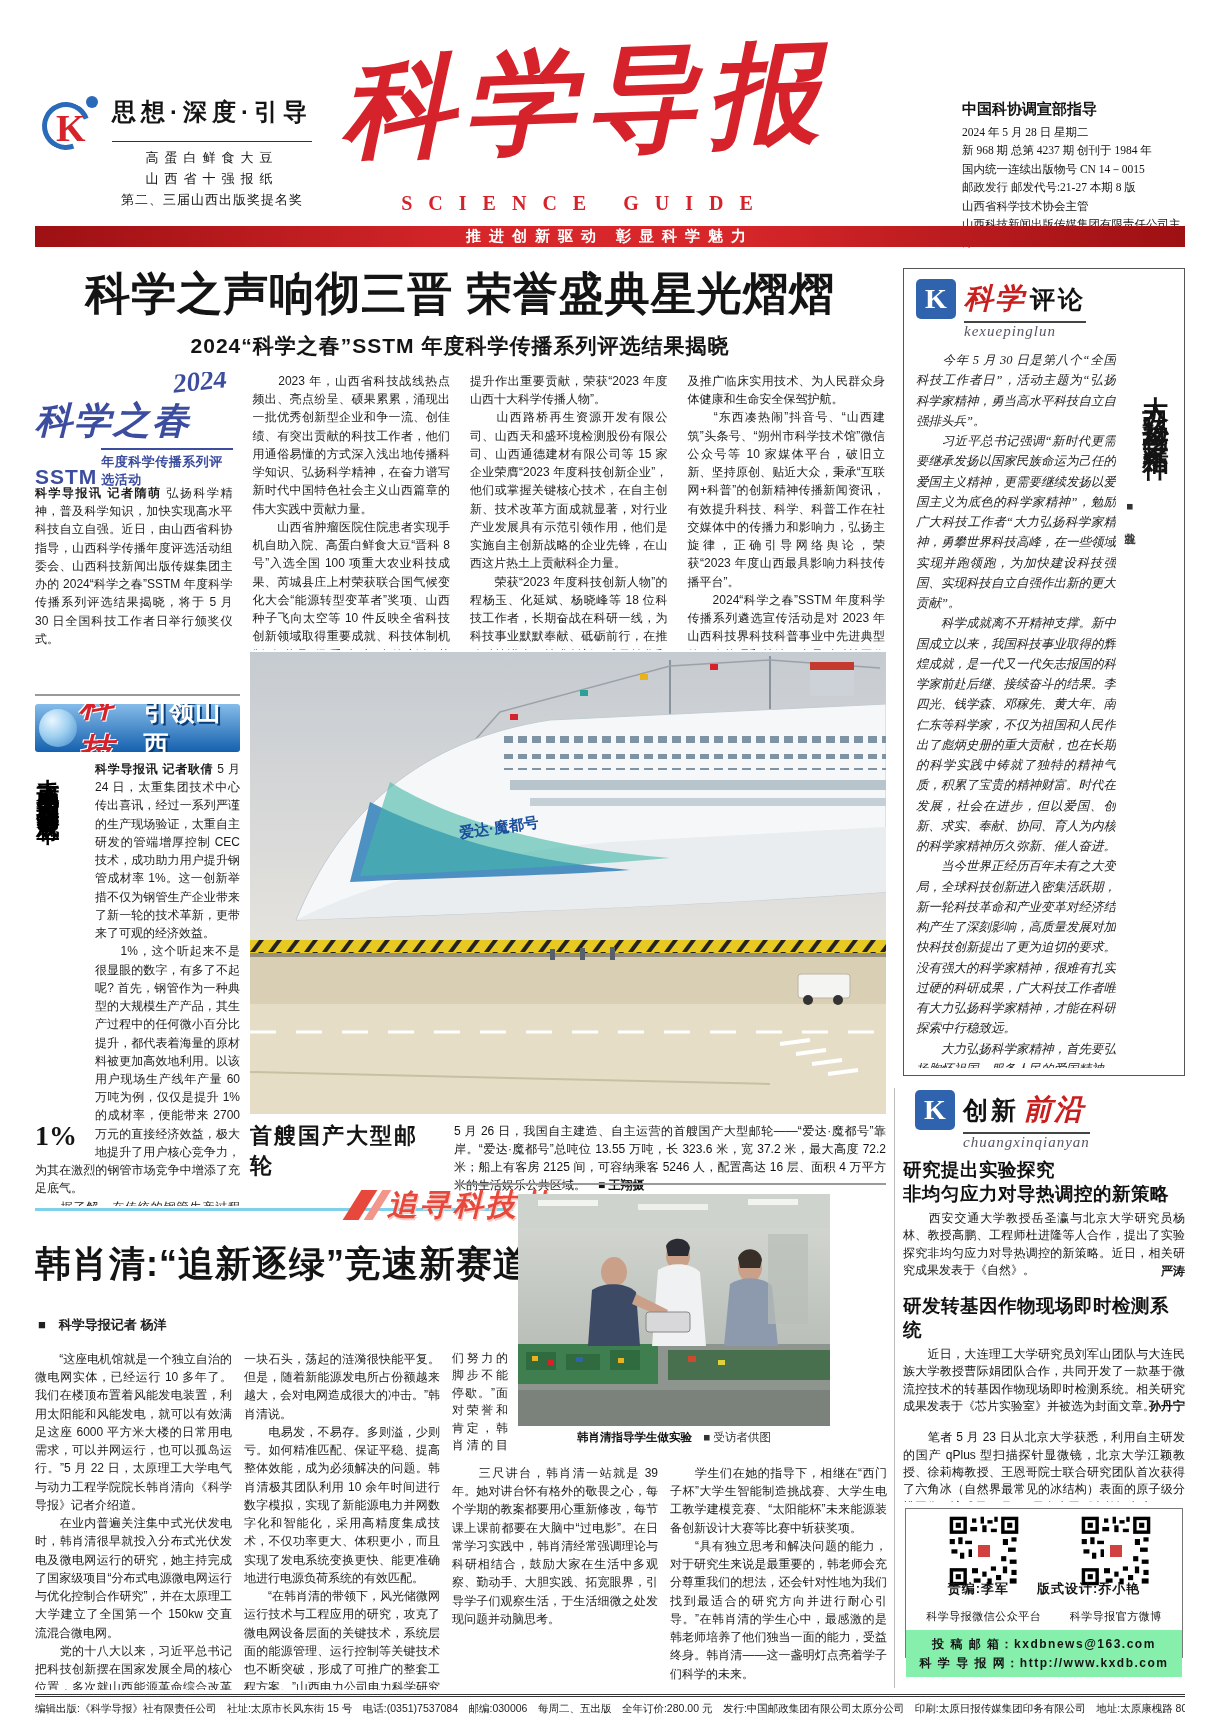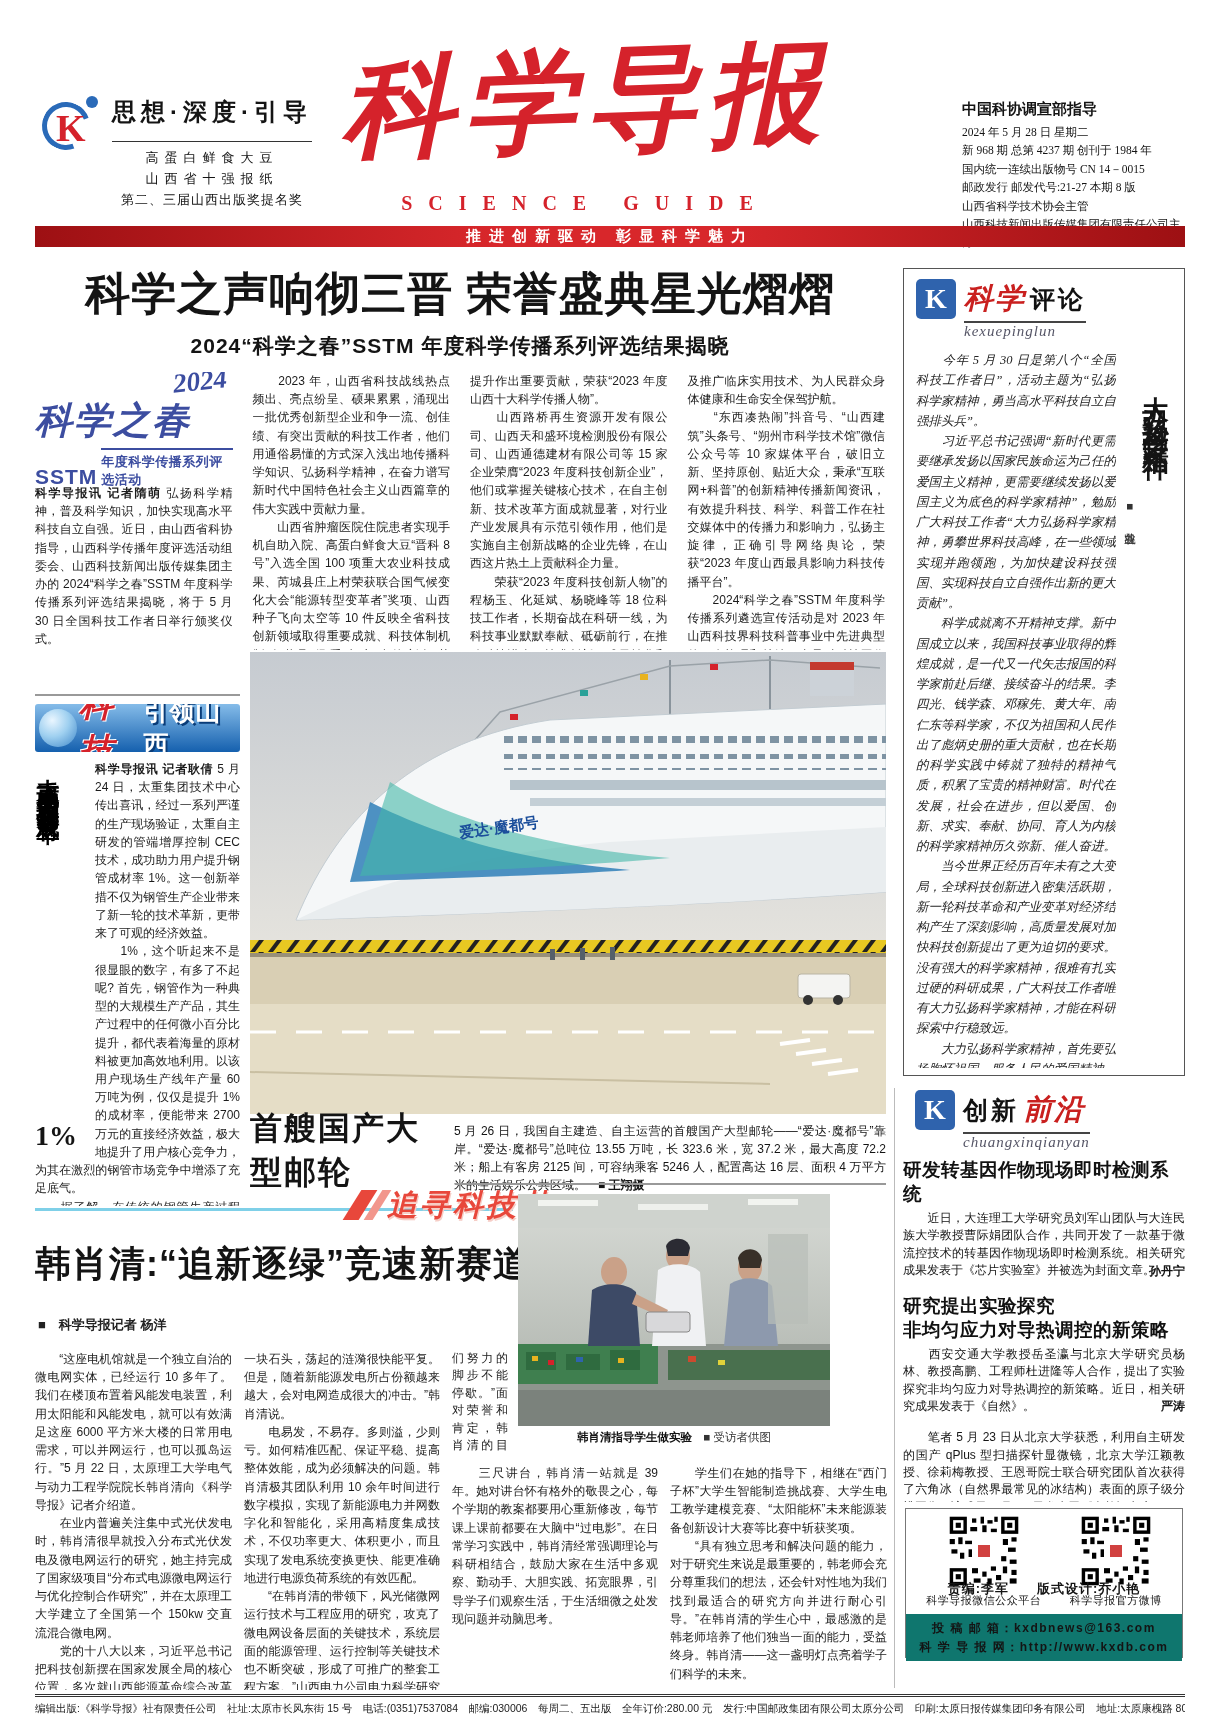--- a/index.html
+++ b/index.html
@@ -36,21 +36,21 @@
 
 .tech-banner{background:linear-gradient(180deg,#85bce9,#1560ae);border-radius:3px;display:flex;align-items:center;padding:2px 4px;overflow:hidden}
 .globe{width:38px;height:38px;border-radius:50%;background:radial-gradient(circle at 35% 30%,#eaf6ff,#9fd0f0 45%,#3c85c8);flex:0 0 auto}
 .tech-red{font-family:"Liberation Serif",serif;font-style:italic;font-weight:900;font-size:34px;color:#d5222b;text-shadow:1px 1px 0 #fff,-1px -1px 0 #fff;margin-left:2px}
 .tech-white{font-weight:900;font-size:25px;color:#fff;text-shadow:2px 2px 0 #0a3c78;letter-spacing:1px;margin-left:4px}
 .tz-float{float:left;width:52px;margin-right:8px}
 .tz-vt{writing-mode:vertical-rl;text-orientation:upright;font-weight:900;font-size:23px;line-height:1.15;letter-spacing:3px;height:352px;color:#000}
 .tz-pct{font-family:"Liberation Serif",serif;font-size:28px;font-weight:bold;margin-top:8px}
 
 .cap-wrap{display:flex;gap:14px}
-.cap-title{flex:0 0 190px;display:flex;align-items:center;justify-content:center;font-weight:900;font-size:32px;letter-spacing:2px}
+.cap-title{flex:0 0 190px;display:flex;align-items:center;justify-content:center;font-weight:900;font-size:22px;letter-spacing:2px}
 .cap-text{flex:1;font-size:12px;line-height:1.5;text-align:justify}
 .credit{white-space:nowrap}
 
 .dream{display:flex;align-items:center}
 .dream .bar{display:inline-block;height:30px;background:#e8473b;transform:skewX(-32deg);margin-right:5px}
 .dream .b1{width:16px}.dream .b2{width:9px;background:#f2968c}
 .dream-t{font-family:"Liberation Serif",serif;font-style:italic;font-weight:900;font-size:30px;color:#e8473b;letter-spacing:3px;text-shadow:1px 2px 0 #f6cdc6;white-space:nowrap}
 .feat-h1{font-weight:900;font-size:36px;letter-spacing:1px;white-space:nowrap}
 .feat-by{font-size:13px;font-weight:bold;color:#222}
 .sq{color:#888}
@@ -68,22 +68,22 @@
 .rev-side{flex:0 0 52px;display:flex;flex-direction:row-reverse;justify-content:flex-start}
 .rev-vt{writing-mode:vertical-rl;text-orientation:upright;font-weight:900;font-size:26px;letter-spacing:7px;margin-top:26px}
 .rev-au{writing-mode:vertical-rl;text-orientation:upright;font-size:11.5px;color:#333;margin-top:150px;margin-right:2px}
 .innov-title{font-weight:900;font-size:18.5px;line-height:1.3;letter-spacing:0.5px;margin-bottom:4px;color:#111}
 .innov-body{font-size:12px;line-height:1.45;text-align:justify;white-space:pre-line}
 .innov-au{text-align:right;font-weight:bold;font-size:12px;margin-top:-17px}
 .innov-item{margin-bottom:14px}
 .qr-box{border:1px solid #777;padding:6px 6px 0 6px}
 .qr-row{display:flex;justify-content:space-around}
 .qr-cell{text-align:center}
-.qr-label{font-size:11px;margin-top:2px;letter-spacing:0.5px}
-.qr-band{background:#0f766e;margin:6px -6px 0 -6px;padding:5px 0;text-align:center;font-weight:bold;font-size:12px;letter-spacing:1.5px;line-height:1.55}
+.qr-label{font-size:11px;margin-top:18px;letter-spacing:0.5px}
+.qr-band{background:#86efac;margin:6px -6px 0 -6px;padding:5px 0;text-align:center;font-weight:bold;font-size:12px;letter-spacing:1.5px;line-height:1.55}
 .editors{text-align:center;font-weight:bold;font-size:13px;letter-spacing:1px}
 
 .footer{border-top:3px double #333;padding-top:5px;font-size:10.5px;color:#222;white-space:nowrap;overflow:hidden}
 .hair-v{background:#bbb}
 .rule{background:#999}
 .cyan{background:#7fd0e8}
 </style>
 </head>
 <body>
 
@@ -379,29 +379,29 @@
 <div class="abs klogo2" style="left:915px;top:1090px;width:260px">
   <div class="ksq">K</div>
   <div>
     <div class="kline1"><span class="kblk-first">创新</span><span class="kred">前沿</span></div>
     <div class="kpy">chuangxinqianyan</div>
   </div>
 </div>
 
 <div class="abs" style="left:903px;top:1158px;width:282px;height:344px;overflow:hidden">
   <div class="innov-item">
-    <div class="innov-title" style="white-space:pre-line">研发转基因作物现场即时检测系统</div>
-    <div class="innov-body">　　近日，大连理工大学研究员刘军山团队与大连民族大学教授曹际娟团队合作，共同开发了一款基于微流控技术的转基因作物现场即时检测系统。相关研究成果发表于《芯片实验室》并被选为封面文章。</div>
-    <div class="innov-au">孙丹宁</div>
-  </div>
-  <div class="innov-item">
     <div class="innov-title" style="white-space:pre-line">研究提出实验探究
 非均匀应力对导热调控的新策略</div>
     <div class="innov-body">　　西安交通大学教授岳圣瀛与北京大学研究员杨林、教授高鹏、工程师杜进隆等人合作，提出了实验探究非均匀应力对导热调控的新策略。近日，相关研究成果发表于《自然》。</div>
     <div class="innov-au">严涛</div>
+  </div>
+  <div class="innov-item">
+    <div class="innov-title" style="white-space:pre-line">研发转基因作物现场即时检测系统</div>
+    <div class="innov-body">　　近日，大连理工大学研究员刘军山团队与大连民族大学教授曹际娟团队合作，共同开发了一款基于微流控技术的转基因作物现场即时检测系统。相关研究成果发表于《芯片实验室》并被选为封面文章。</div>
+    <div class="innov-au">孙丹宁</div>
   </div>
   <div class="innov-item">
     <div class="innov-body">　　笔者 5 月 23 日从北京大学获悉，利用自主研发的国产 qPlus 型扫描探针显微镜，北京大学江颖教授、徐莉梅教授、王恩哥院士联合研究团队首次获得了六角冰（自然界最常见的冰结构）表面的原子级分辨图像。该成果 5 月 22 日发表于《自然》杂志。</div>
 
   </div>
 </div>
 
 <div class="abs qr-box" style="left:905px;top:1508px;width:278px;height:150px">
   <div class="qr-row">
     <div class="qr-cell">

